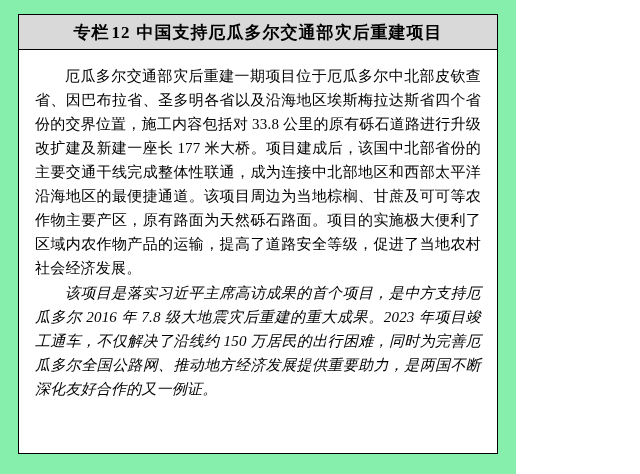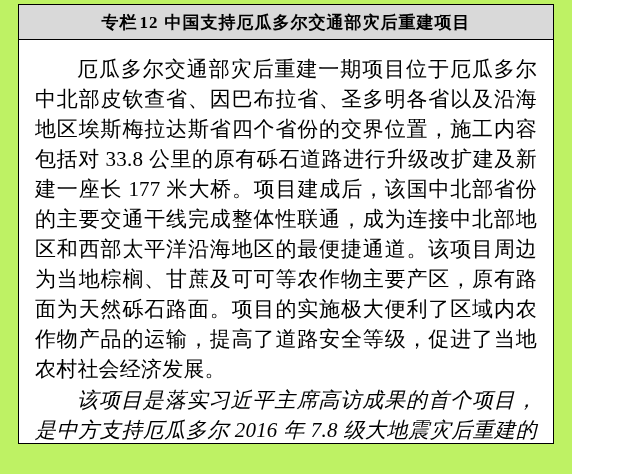--- a/index.html
+++ b/index.html
@@ -8,25 +8,25 @@
   }
   body {
     width: 640px;
     height: 474px;
     background: #ffffff;
     font-family: "Liberation Serif", "DejaVu Serif", serif;
     overflow: hidden;
   }
   .page {
     position: relative;
-    width: 572px;
+    width: 516px;
     height: 474px;
     box-sizing: border-box;
-    padding: 4px 18px 10px 18px;
-    background: #bef264;
+    padding: 14px 18px 10px 18px;
+    background: #86efac;
   }
   .box-title {
     background: #d9d9d9;
     border: 1px solid #000000;
     height: 36px;
     display: flex;
     align-items: center;
     justify-content: center;
     box-sizing: border-box;
   }
@@ -44,22 +44,22 @@
   .box-body {
     border: 1px solid #000000;
     border-top: none;
     box-sizing: border-box;
     height: 404px;
     padding: 14px 16px 10px 16px;
     background: #ffffff;
     overflow: hidden;
   }
   .para {
-    font-size: 21px;
-    line-height: 30px;
+    font-size: 15px;
+    line-height: 24px;
     text-align: justify;
     text-justify: inter-ideograph;
     text-indent: 2em;
     margin: 0 0 0 0;
     color: #000000;
     letter-spacing: 0.2px;
   }
   .para + .para {
     margin-top: 1px;
     font-style: italic;

